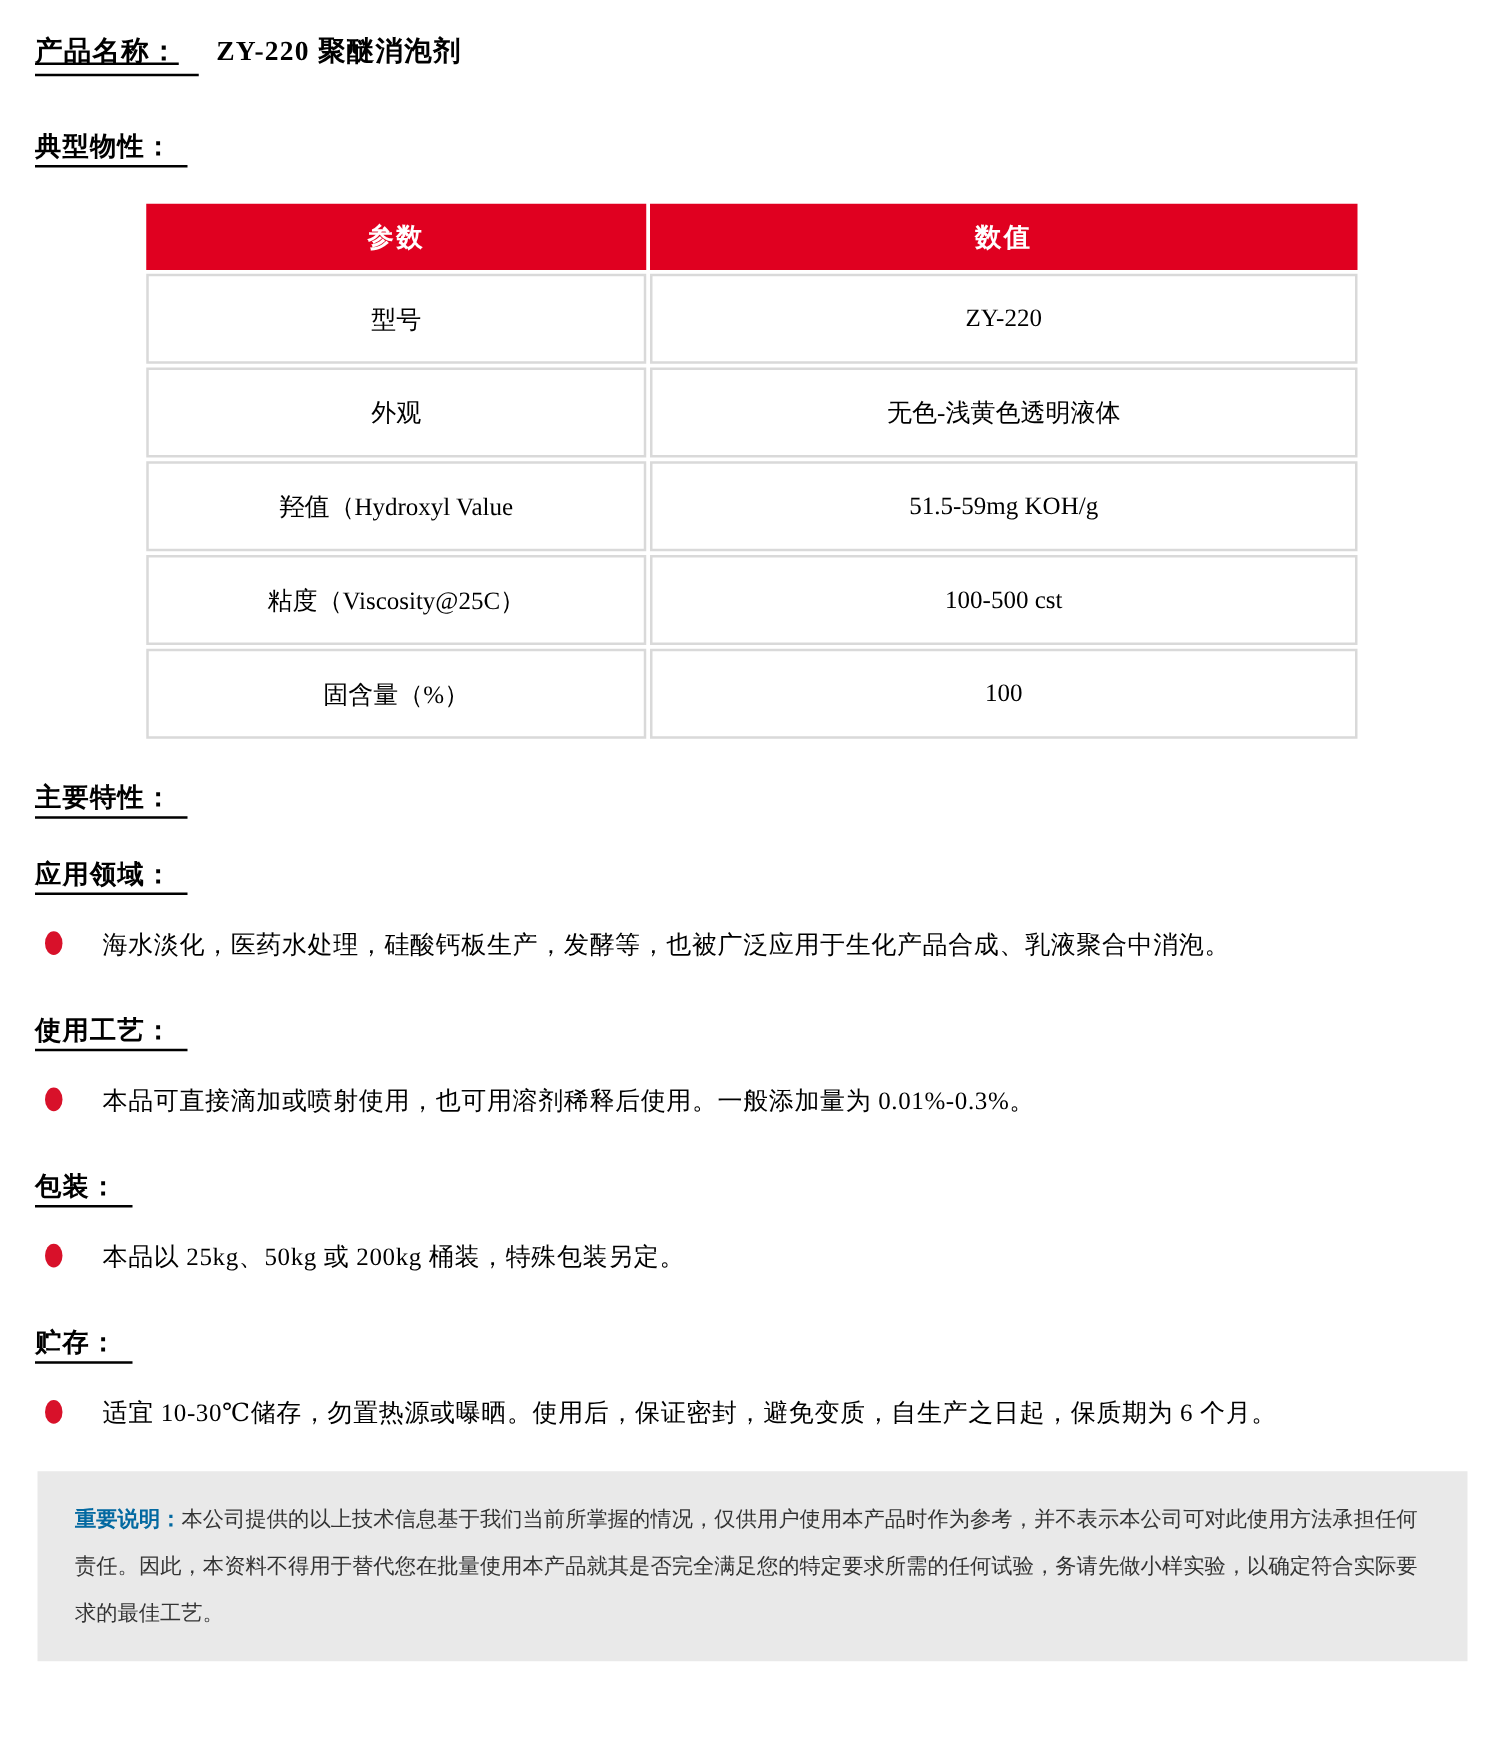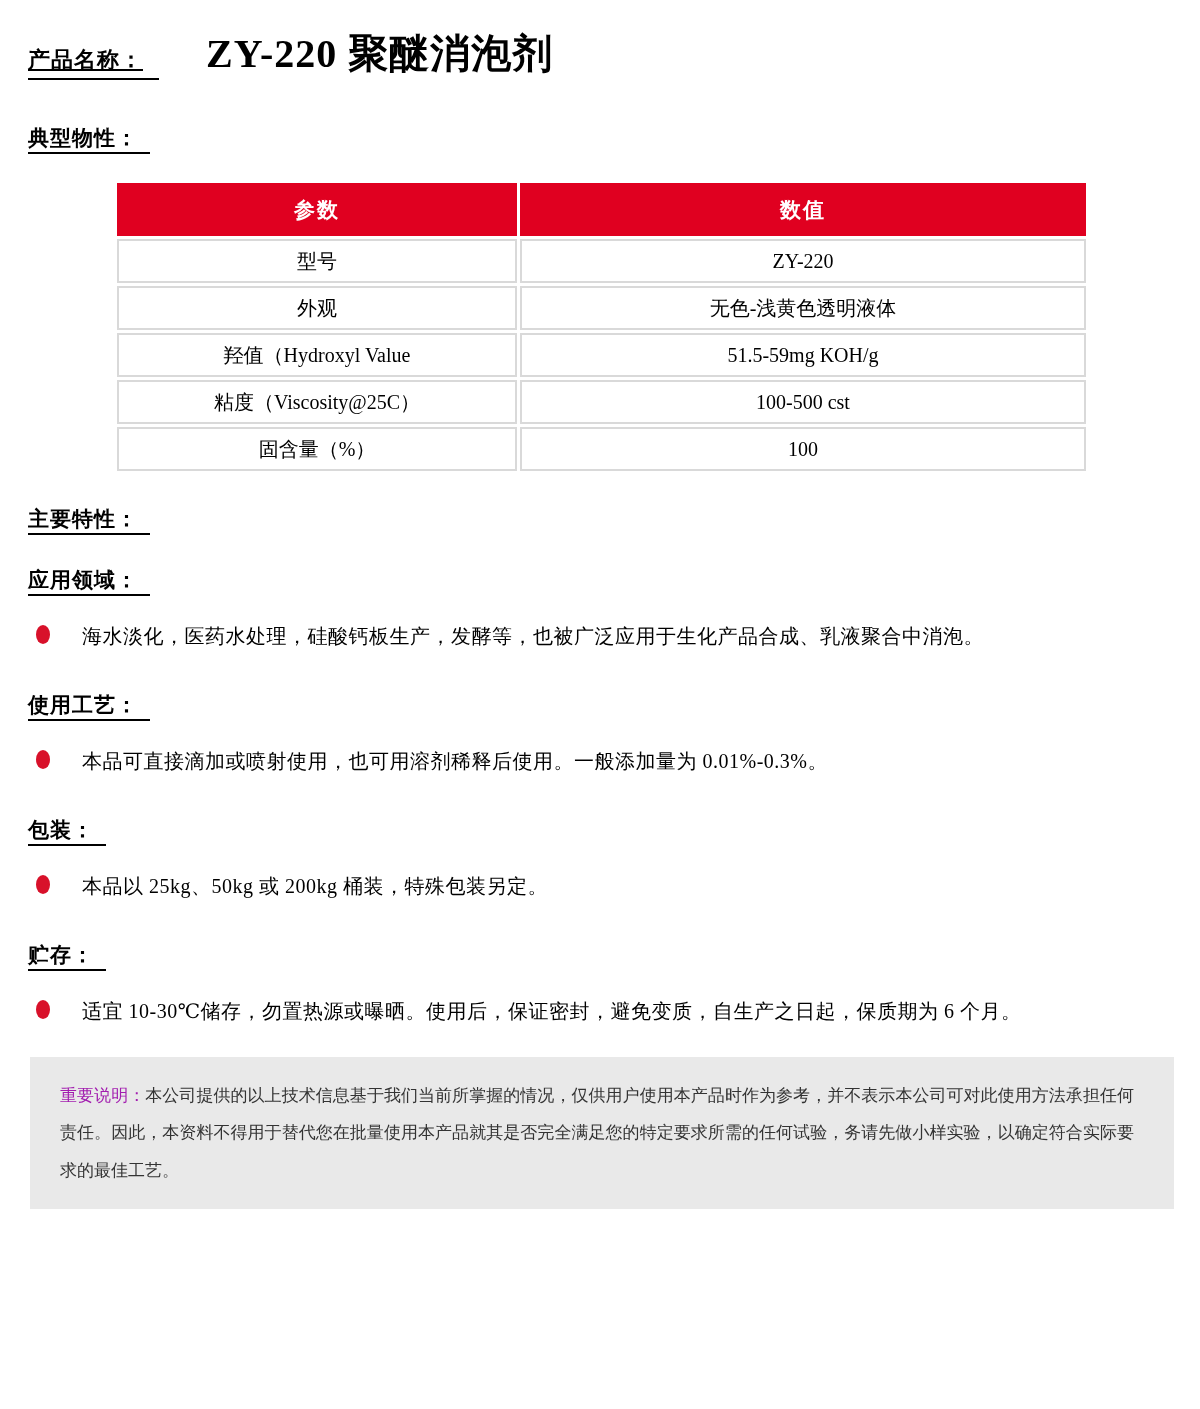--- a/index.html
+++ b/index.html
@@ -28,22 +28,22 @@
     font-family: "Liberation Sans", "DejaVu Sans", sans-serif;
     font-weight: bold;
     font-size: 22px;
     border-bottom: 2px solid #000;
     padding: 0 16px 3px 0;
     letter-spacing: 1px;
     text-decoration: underline;
   }
   .product-title {
     font-weight: bold;
-    font-size: 40px;
-    margin-left: 47px;
+    font-size: 22px;
+    margin-left: 14px;
     letter-spacing: 1px;
   }
 
   
   .heading-row { line-height: 1; }
   .section-heading {
     display: inline-block;
     font-family: "Liberation Sans", "DejaVu Sans", sans-serif;
     font-weight: bold;
     font-size: 21px;
@@ -69,21 +69,21 @@
     color: #fff;
     font-family: "Liberation Sans", "DejaVu Sans", sans-serif;
     font-weight: bold;
     font-size: 21px;
     height: 53px;
     text-align: center;
     letter-spacing: 2px;
   }
   table.props td {
     border: 2px solid var(--table-border);
-    height: 44px;
+    height: 72px;
     text-align: center;
     vertical-align: middle;
     font-size: 20px;
     background: #fff;
   }
 
   
   .bullet-row {
     display: flex;
     align-items: flex-start;
@@ -113,22 +113,22 @@
     width: 1144px;
     background: var(--notice-bg);
     padding: 20px 40px 20px 30px;
     font-size: 17px;
     line-height: 2.2;
     color: #333;
     text-align: justify;
   }
   .notice-label {
     font-family: "Liberation Sans", "DejaVu Sans", sans-serif;
-    font-weight: normal;
-    color: #a21caf;
+    font-weight: bold;
+    color: #0369a1;
   }
 </style>
 </head>
 <body>
 
 <div class="page">
 
   <div class="title-row">
     <span class="product-label">产品名称：</span>
     <span class="product-title">ZY-220 聚醚消泡剂</span>

